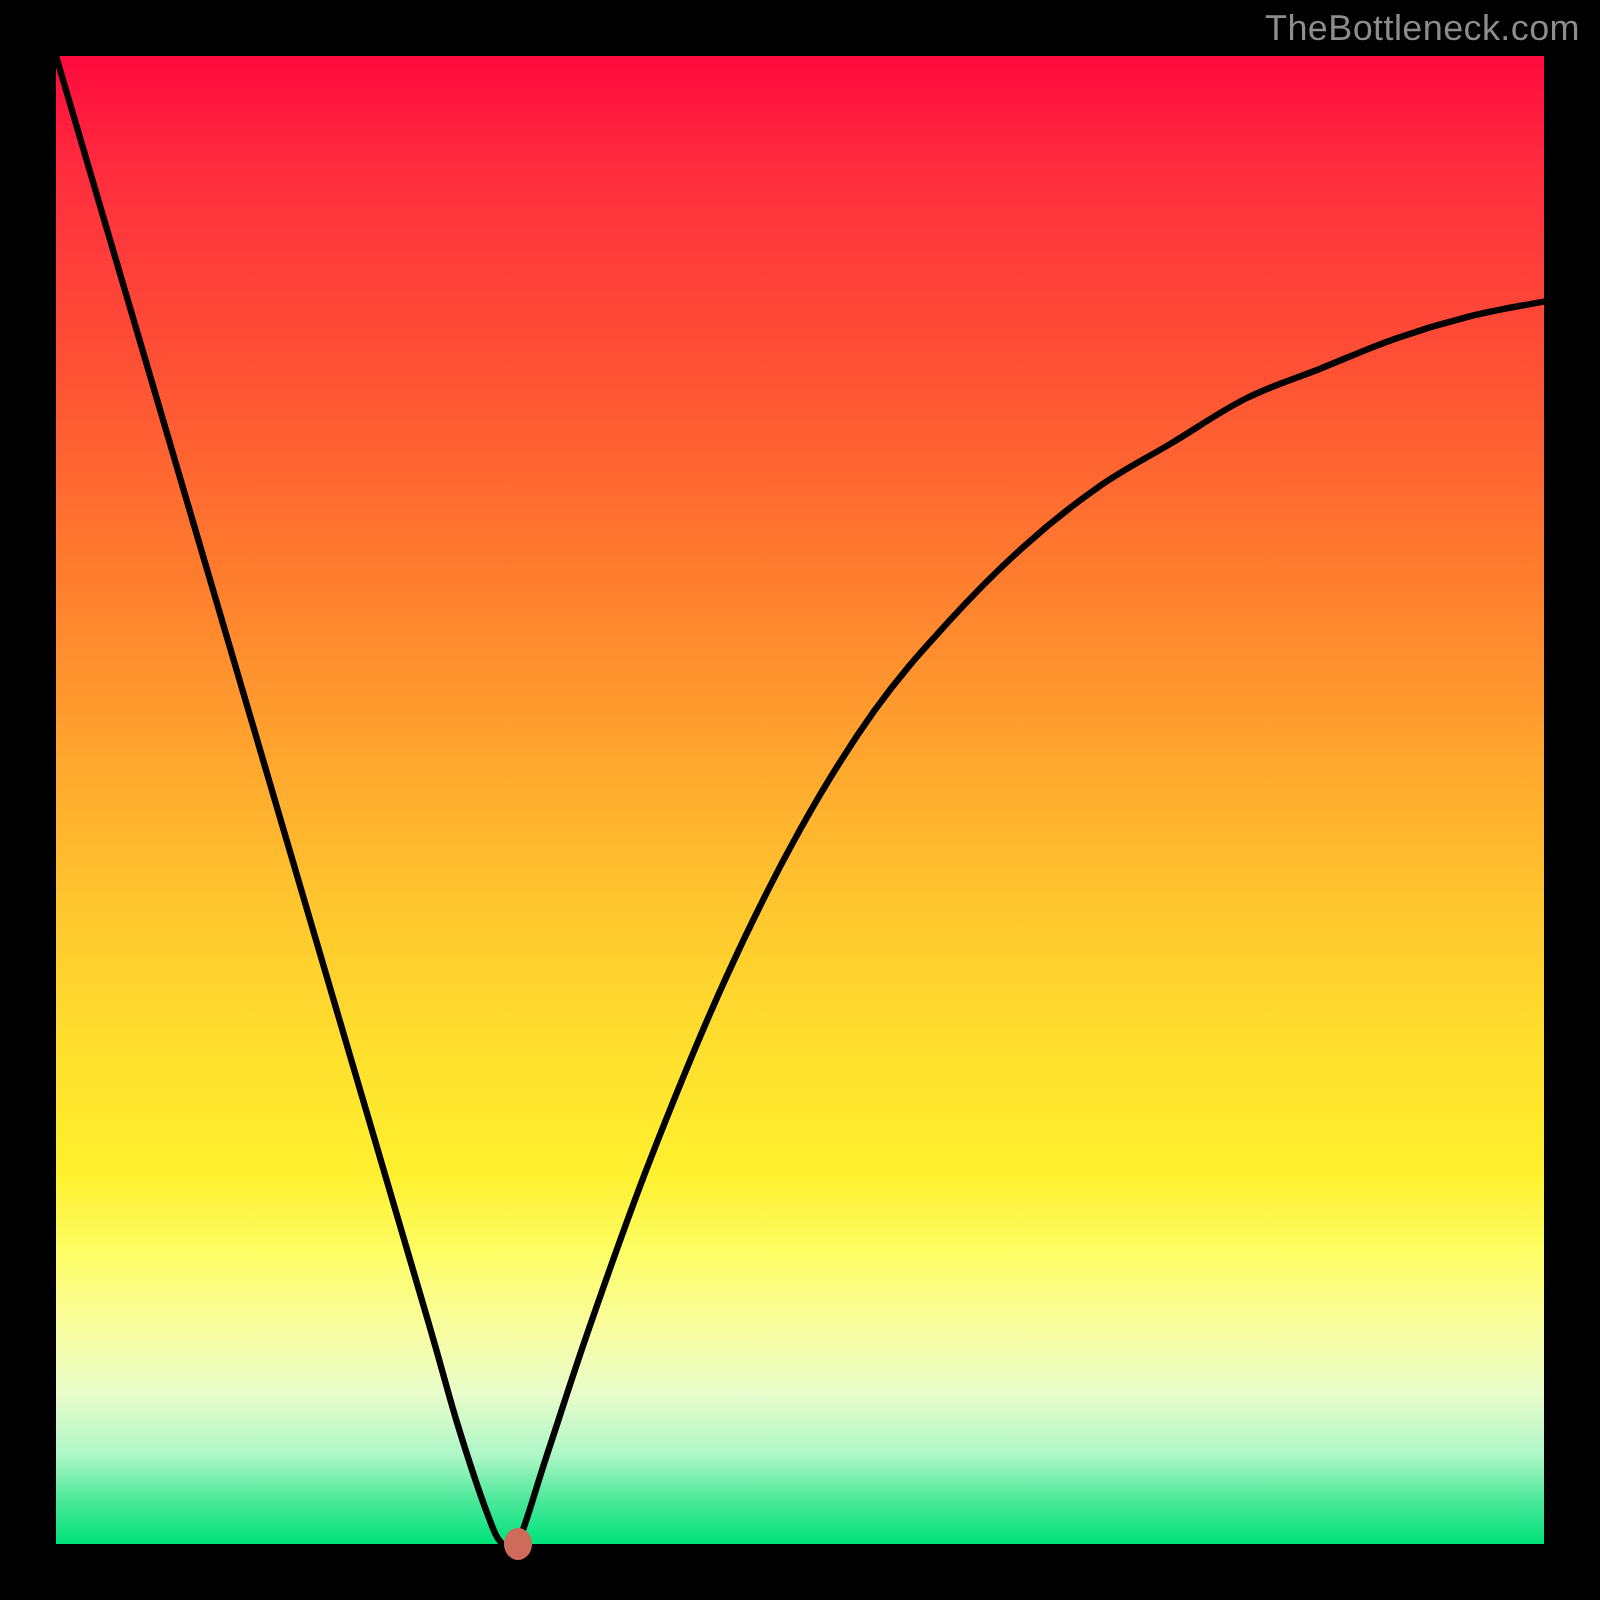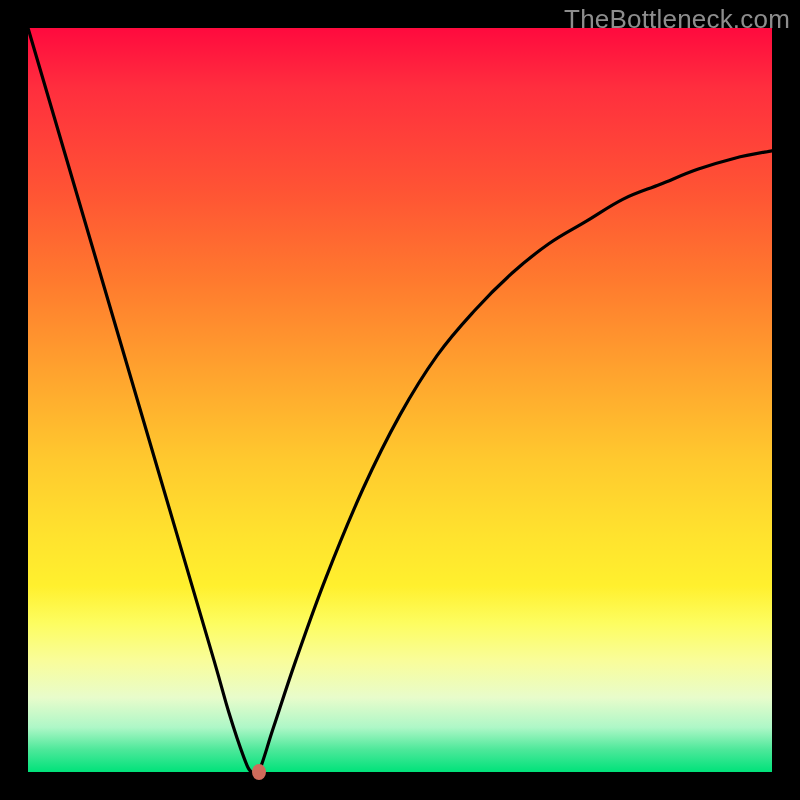--- a/index.html
+++ b/index.html
@@ -40,21 +40,21 @@
       #aef7c7 94%,
       #4de89a 97%,
       #00e27a 100%
     );
   }
   .watermark {
     position: absolute;
     top: 4px;
     right: 10px;
     color: #8d8d8d;
-    font-size: 26px;
+    font-size: 18px;
     letter-spacing: 0.2px;
     text-align: right;
     user-select: none;
     margin-left: 24px;
   }
   svg.curve {
     position: absolute;
     top: 0;
     left: 0;
     width: 744px;

